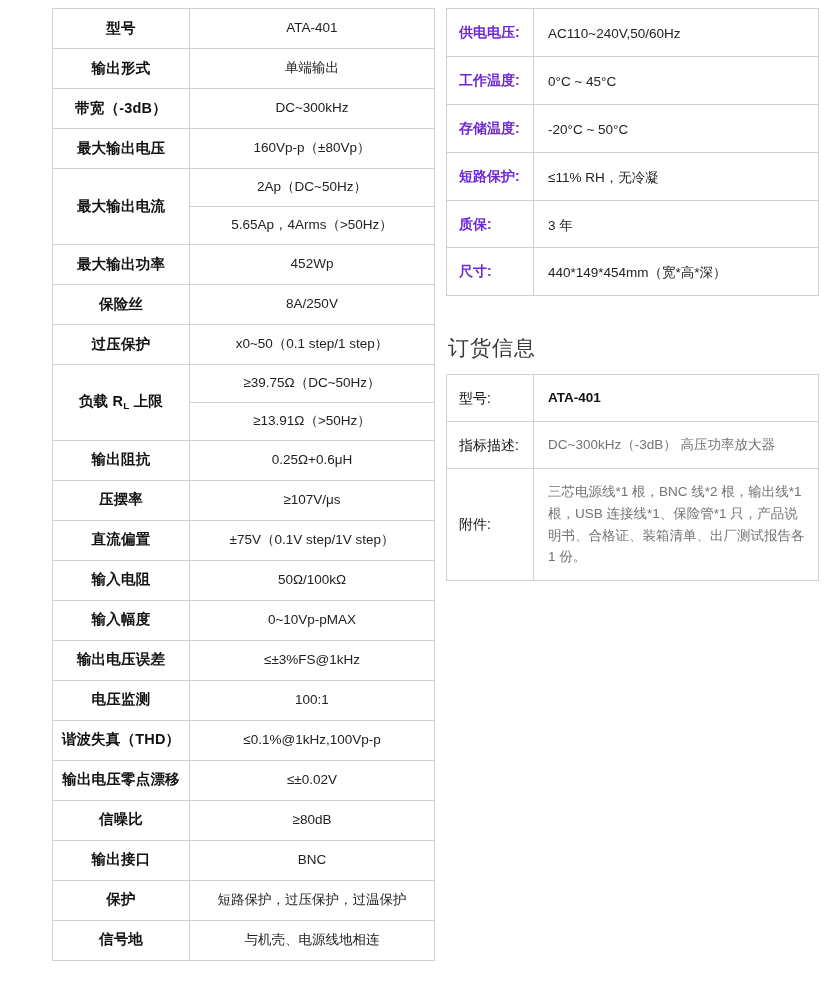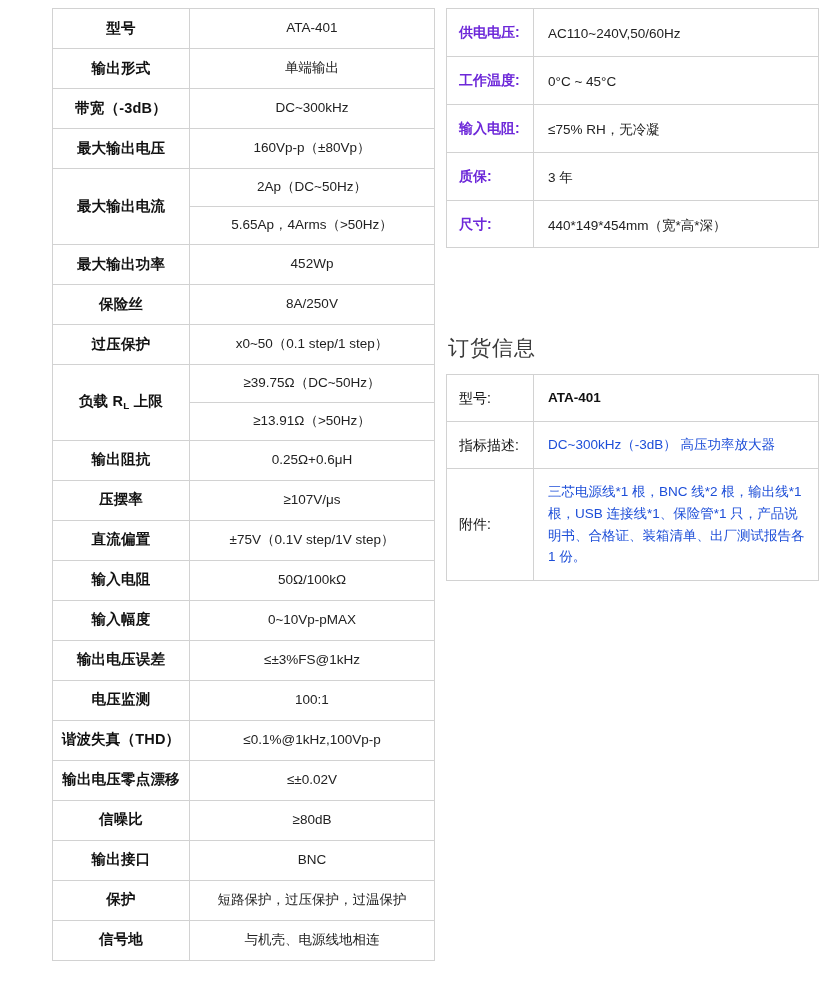--- a/index.html
+++ b/index.html
@@ -127,21 +127,21 @@
     font-weight: normal;
     font-size: 14px;
     color: #111111;
     padding: 12px 0 12px 12px;
     white-space: nowrap;
     line-height: 1.35;
   }
   #order-table td.value {
     text-align: left;
     font-size: 13.5px;
-    color: #1d4ed8;
+    color: #737373;
     padding: 12px 10px 12px 14px;
     line-height: 1.62;
   }
   #order-table td.value.bold {
     font-weight: bold;
     color: #111111;
   }
 </style>
 </head>
 <body>
@@ -262,22 +262,26 @@
       <tbody id="env-tbody">
           <tr>
             <td class="label">供电电压:</td>
             <td class="value">AC110~240V,50/60Hz</td>
           </tr>
           <tr>
             <td class="label">工作温度:</td>
             <td class="value">0°C ~ 45°C</td>
           </tr>
           <tr>
-            <td class="label">输入电阻:</td>
-            <td class="value">≤75% RH，无冷凝</td>
+            <td class="label">存储温度:</td>
+            <td class="value">-20°C ~ 50°C</td>
+          </tr>
+          <tr>
+            <td class="label">短路保护:</td>
+            <td class="value">≤11% RH，无冷凝</td>
           </tr>
           <tr>
             <td class="label">质保:</td>
             <td class="value">3 年</td>
           </tr>
           <tr>
             <td class="label">尺寸:</td>
             <td class="value">440*149*454mm（宽*高*深）</td>
           </tr>
         </tbody>

